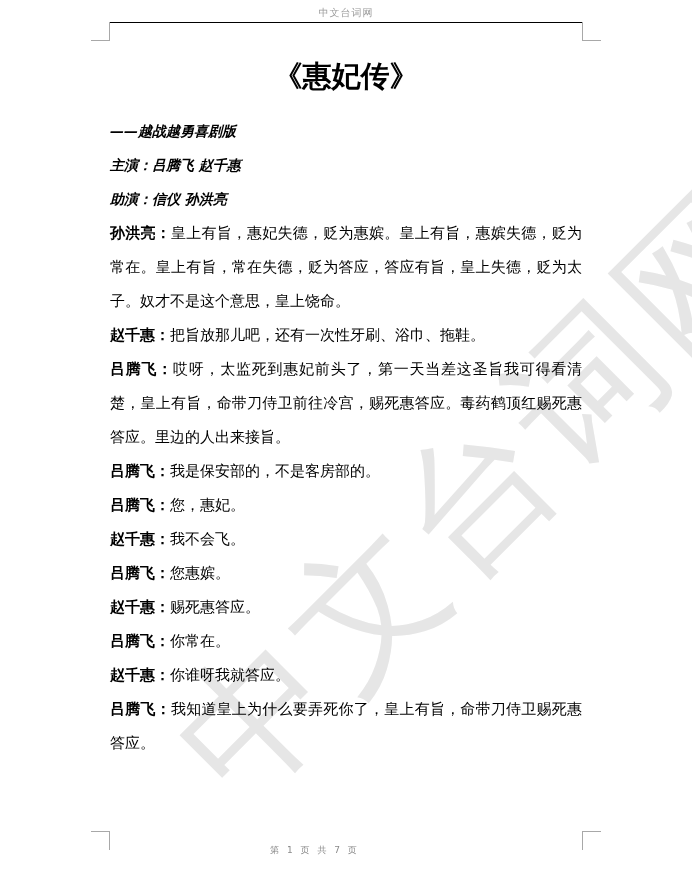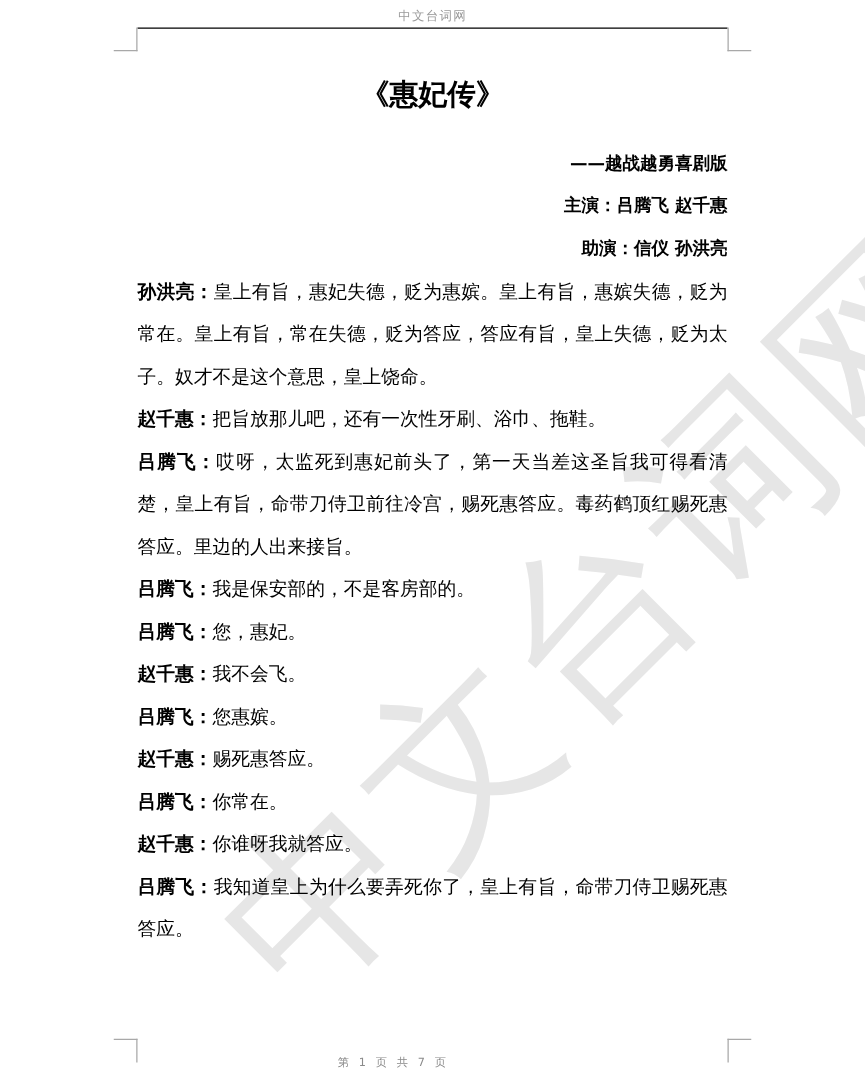--- a/index.html
+++ b/index.html
@@ -85,32 +85,33 @@
     .content {
       position: absolute;
       left: 110px;
       top: 50px;
       width: 472px;
       z-index: 1;
     }
     .title {
       text-align: center;
       font-family: "DejaVu Serif", "Liberation Serif", serif;
-      font-size: 23px;
+      font-size: 29px;
       font-weight: bold;
       margin: 6px 0 0 0;
       height: 40px;
       line-height: 40px;
     }
     .subline {
-      text-align: right;
+      text-align: left;
       font-weight: bold;
       font-size: 14px;
       height: 34px;
       line-height: 34px;
+      font-style: italic;
     }
     .sub1 { margin-top: 18px; }
     .para {
       font-size: 15px;
       line-height: 34px;
       margin: 0;
       text-align: justify;
     }
     .speaker {
       font-weight: bold;

